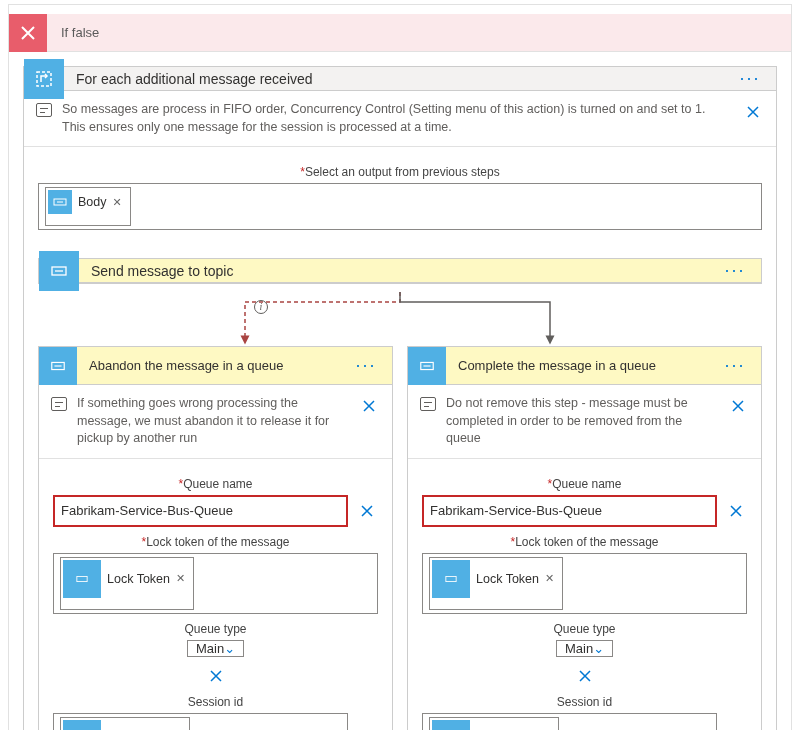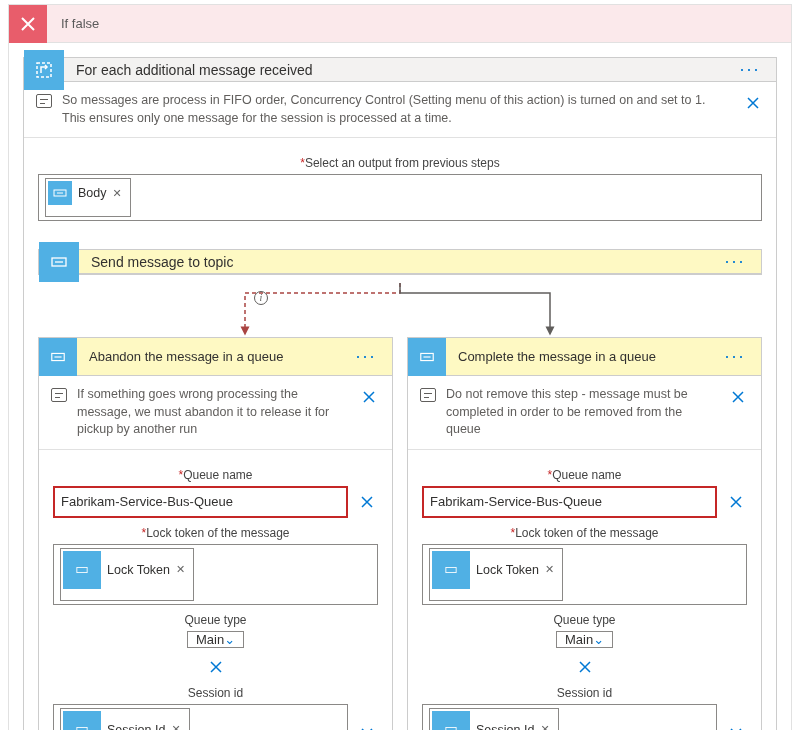--- a/index.html
+++ b/index.html
@@ -14,20 +14,21 @@
   .outer {
     border: 1px solid #e1e1e1;
     margin: 4px 8px;
   }
   .if-false-bar {
     display: flex;
     align-items: center;
     background: #fbe9eb;
     border-bottom: 1px solid #e1e1e1;
     height: 38px;
+    margin-top: 9px;
   }
   .if-false-icon {
     width: 38px; height: 38px;
     background: #e85d6b;
     display: flex; align-items: center; justify-content: center;
   }
   .if-false-icon svg { width: 14px; height: 14px; stroke: #fff; stroke-width: 2; }
   .if-false-label { padding-left: 14px; color: #5a5a5a; }
 
   .body-pad { padding: 14px; }

